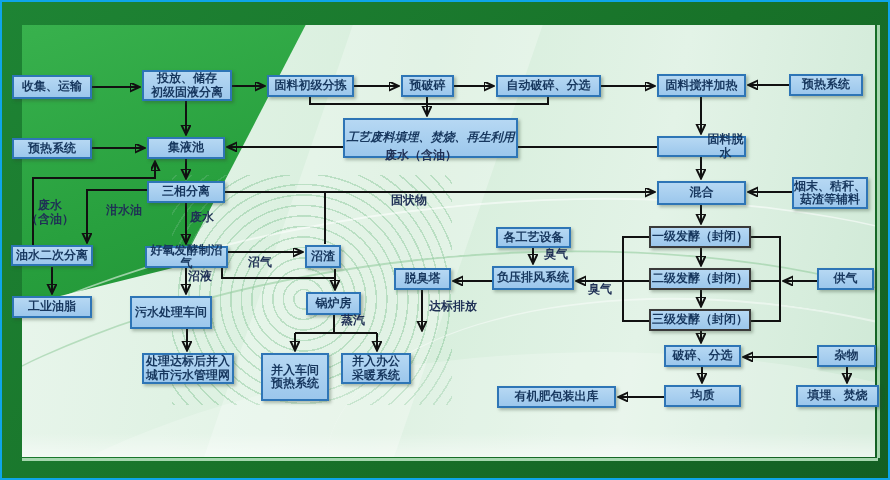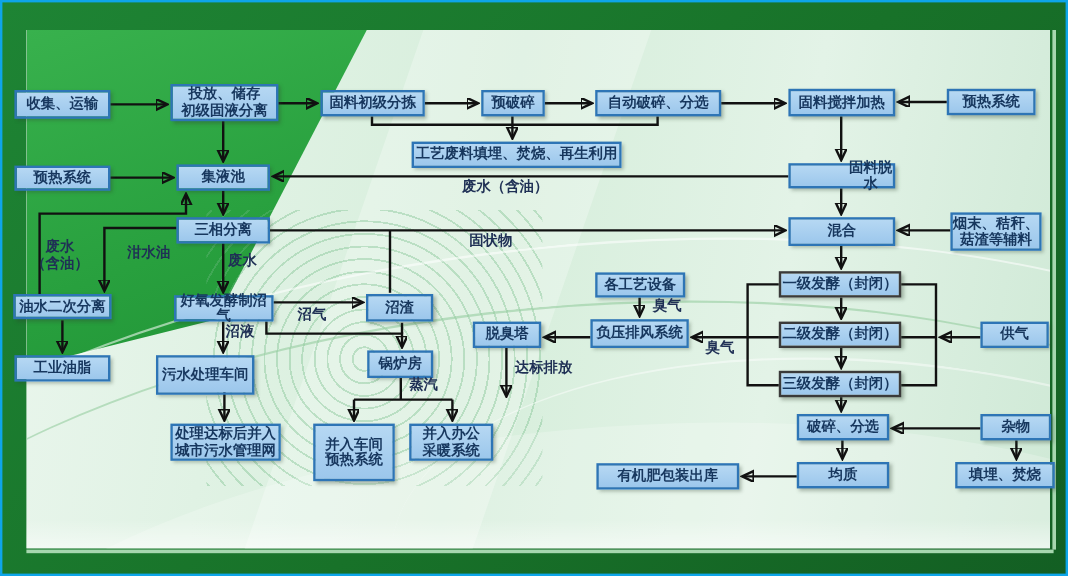--- a/index.html
+++ b/index.html
@@ -109,31 +109,31 @@
   </svg>
 
   <div class="node" style="left:12px;top:75px;width:80px;height:24px;">收集、运输</div>
   <div class="node" style="left:142px;top:70px;width:90px;height:31px;">投放、储存
 初级固液分离</div>
   <div class="node" style="left:267px;top:75px;width:87px;height:22px;">固料初级分拣</div>
   <div class="node" style="left:401px;top:75px;width:53px;height:22px;">预破碎</div>
   <div class="node" style="left:496px;top:75px;width:105px;height:22px;">自动破碎、分选</div>
   <div class="node" style="left:657px;top:74px;width:89px;height:23px;">固料搅拌加热</div>
   <div class="node" style="left:789px;top:74px;width:74px;height:22px;">预热系统</div>
-  <div class="node" style="left:343px;top:118px;width:175px;height:22px;">工艺废料填埋、焚烧、再生利用</div>
+  <div class="node" style="left:343px;top:118px;width:175px;height:40px;font-style:italic;">工艺废料填埋、焚烧、再生利用</div>
   <div class="node" style="left:12px;top:138px;width:80px;height:21px;">预热系统</div>
   <div class="node" style="left:147px;top:137px;width:78px;height:22px;">集液池</div>
   <div class="node" style="left:657px;top:136px;width:89px;height:21px;padding-left:48px;">固料脱水</div>
   <div class="node" style="left:147px;top:181px;width:78px;height:22px;">三相分离</div>
   <div class="node" style="left:657px;top:181px;width:89px;height:24px;">混合</div>
   <div class="node" style="left:792px;top:177px;width:76px;height:32px;">烟末、秸秆、
 菇渣等辅料</div>
   <div class="node" style="left:11px;top:245px;width:82px;height:21px;">油水二次分离</div>
   <div class="node" style="left:145px;top:246px;width:83px;height:22px;">好氧发酵制沼气</div>
-  <div class="node" style="left:305px;top:245px;width:56px;height:23px;">沼渣</div>
+  <div class="node" style="left:305px;top:245px;width:36px;height:23px;">沼渣</div>
   <div class="node" style="left:496px;top:227px;width:75px;height:21px;">各工艺设备</div>
   <div class="node dark" style="left:649px;top:226px;width:102px;height:22px;">一级发酵（封闭）</div>
   <div class="node" style="left:12px;top:296px;width:80px;height:22px;">工业油脂</div>
   <div class="node" style="left:130px;top:296px;width:82px;height:33px;">污水处理车间</div>
   <div class="node" style="left:306px;top:292px;width:55px;height:23px;">锅炉房</div>
   <div class="node" style="left:394px;top:268px;width:57px;height:22px;">脱臭塔</div>
   <div class="node" style="left:492px;top:266px;width:82px;height:24px;">负压排风系统</div>
   <div class="node dark" style="left:649px;top:268px;width:102px;height:22px;">二级发酵（封闭）</div>
   <div class="node" style="left:817px;top:268px;width:57px;height:22px;">供气</div>
   <div class="node dark" style="left:649px;top:309px;width:102px;height:22px;">三级发酵（封闭）</div>

